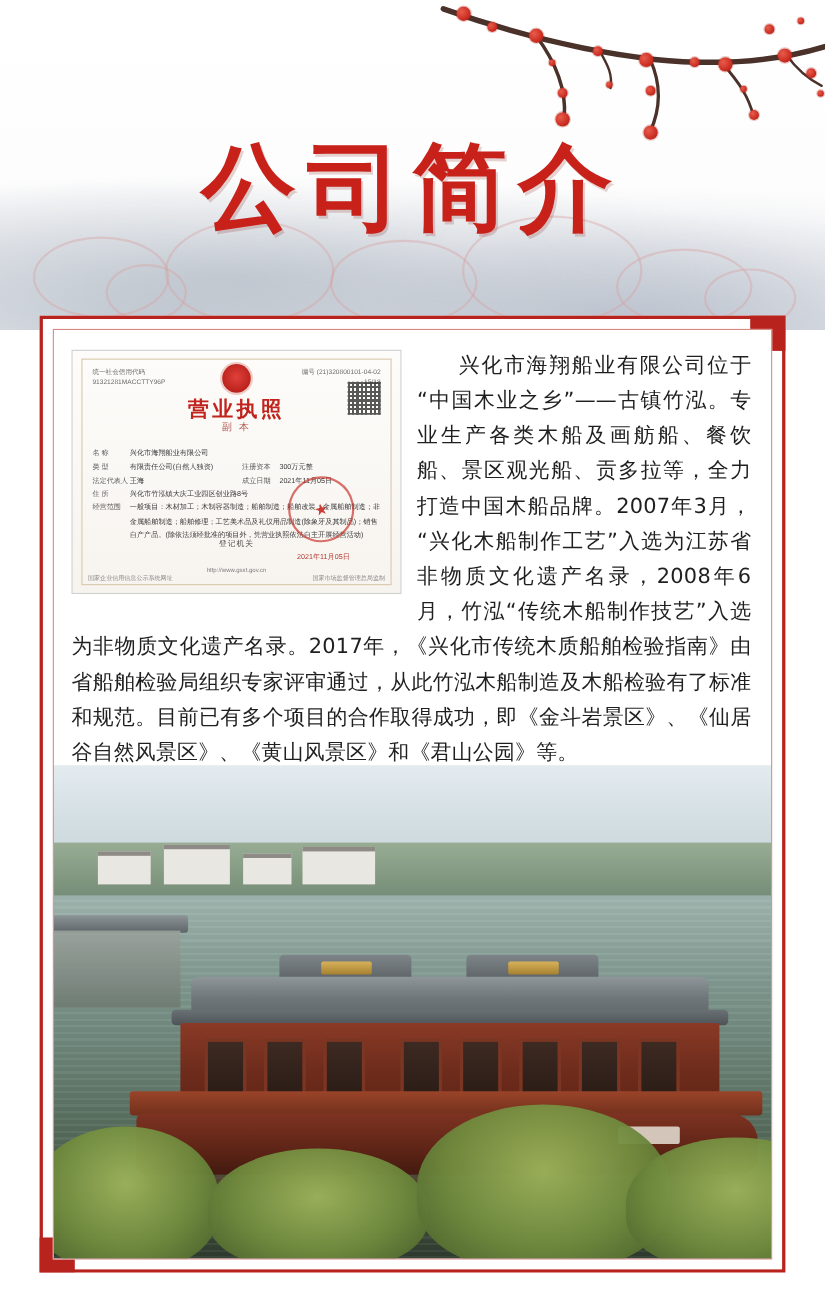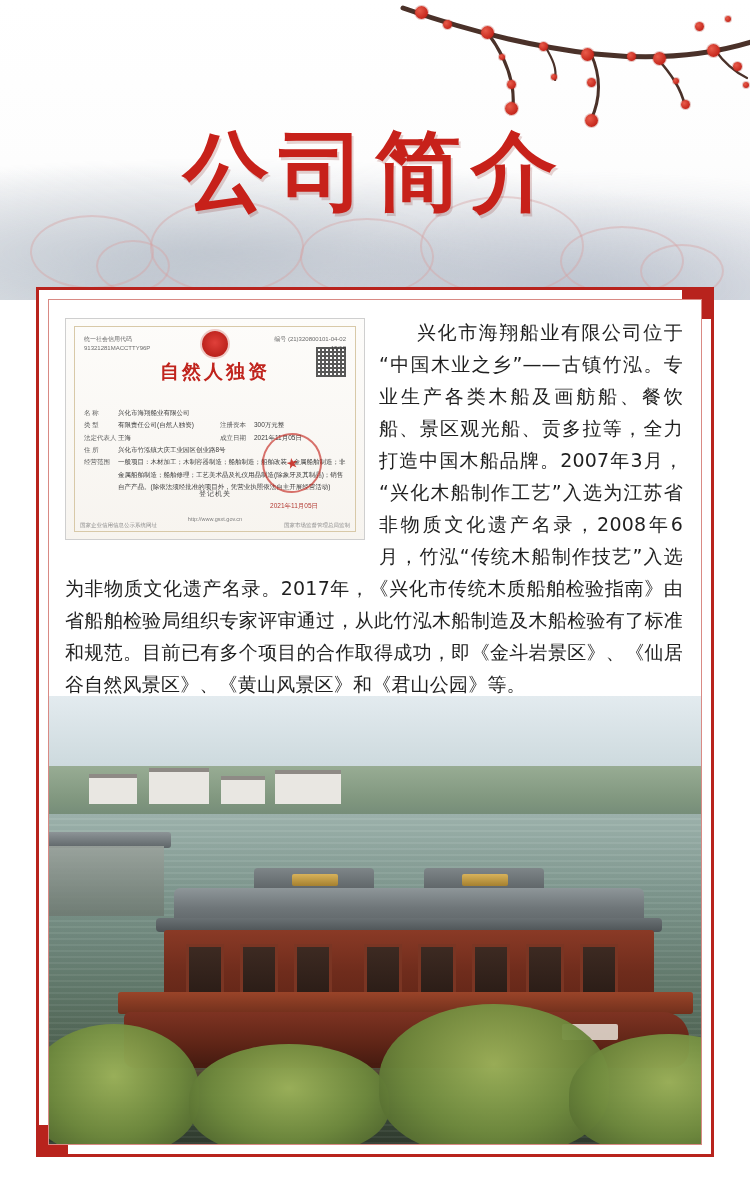--- a/index.html
+++ b/index.html
@@ -454,21 +454,22 @@
         <div class="lic-topleft">
           <div>统一社会信用代码</div>
           <div>91321281MACCTTY96P</div>
         </div>
         <div class="lic-topright">
           <div>编号  (21)320800101-04-02</div>
           <div>15/18</div>
         </div>
         <div class="lic-qr"></div>
         <div class="lic-emblem"></div>
-        <div class="lic-title">自然人独资</div>
+        <div class="lic-title">营业执照</div>
+        <div class="lic-sub">副 本</div>
 
         <div class="lic-rows">
           <div class="lic-row">
             <div class="lic-k">名 称</div>
             <div class="lic-v">兴化市海翔船业有限公司</div>
           </div>
           <div class="lic-row">
             <div class="lic-k">类 型</div>
             <div class="lic-v">有限责任公司(自然人独资)</div>
             <div class="lic-k2">注册资本</div>

